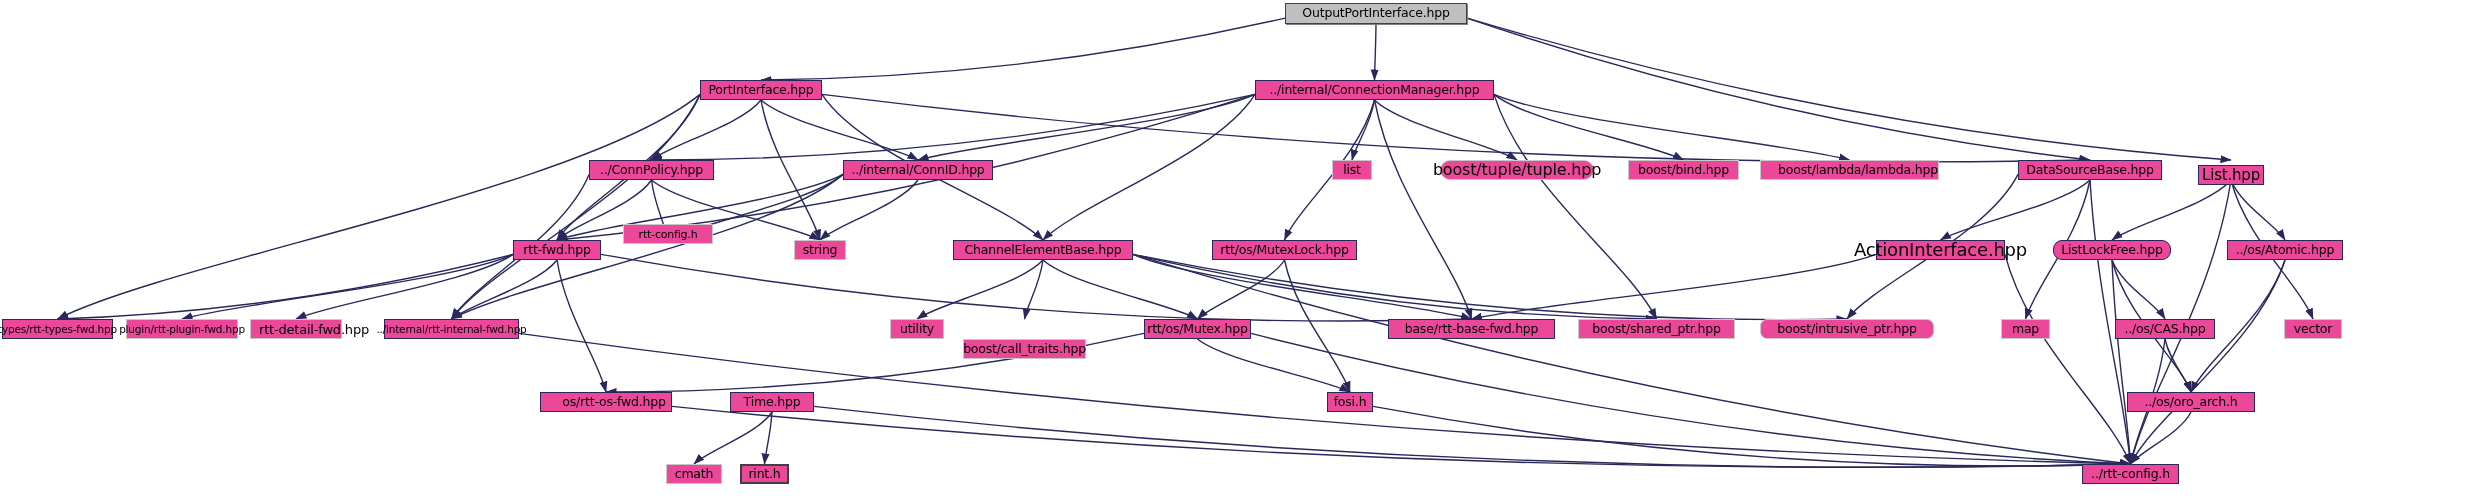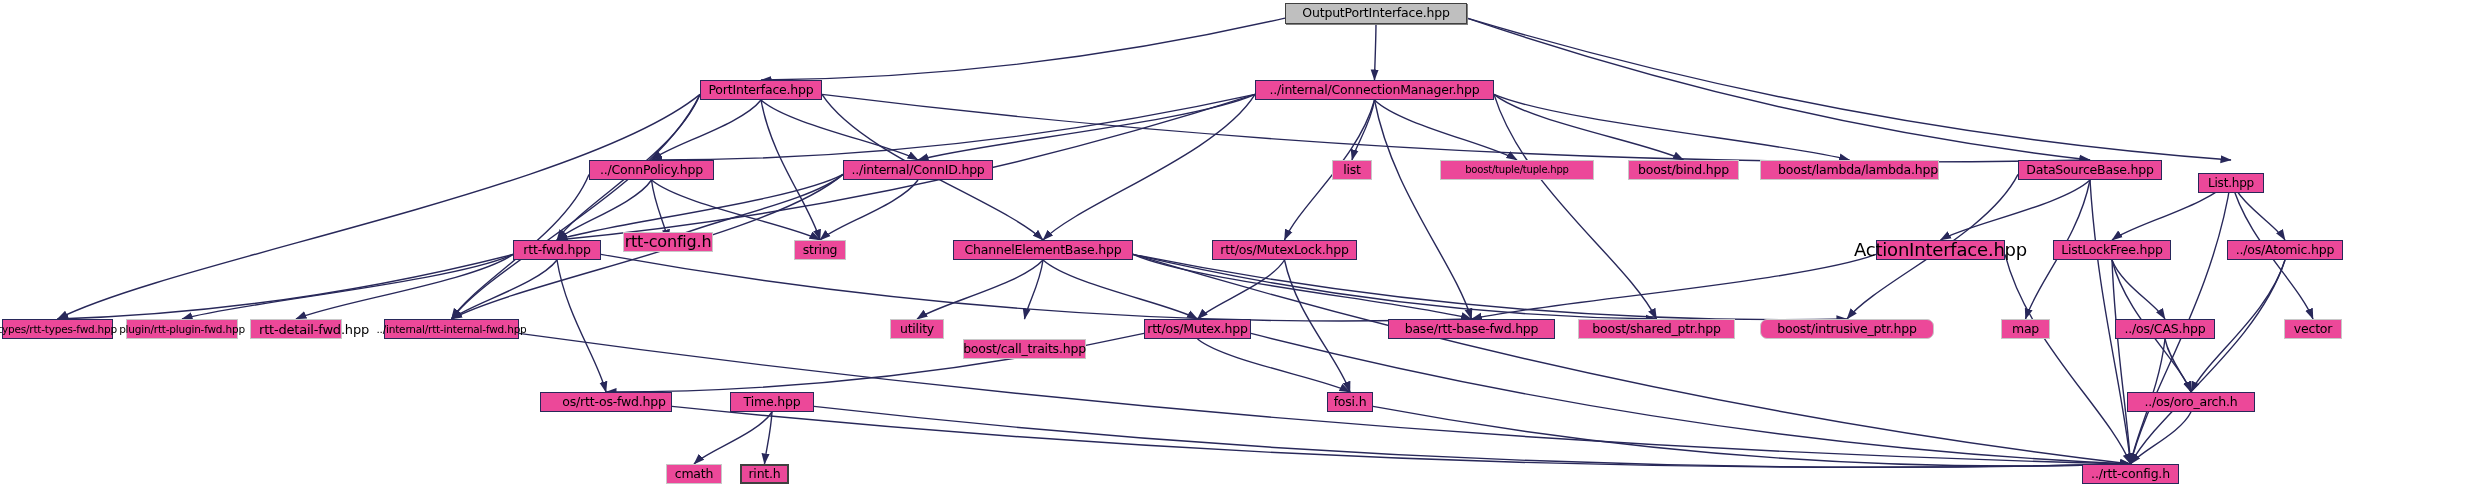--- a/index.html
+++ b/index.html
@@ -129,54 +129,54 @@
       </div>
       <div class="node n-strong" style="left: 589px; top: 160px; width: 125px; height: 20px; font-size: 12.5px;">
         <span class="lbl">../ConnPolicy.hpp</span>
       </div>
       <div class="node n-strong" style="left: 843px; top: 160px; width: 150px; height: 20px; font-size: 12.5px;">
         <span class="lbl">../internal/ConnID.hpp</span>
       </div>
       <div class="node n-weak" style="left: 1332px; top: 160px; width: 40px; height: 20px; font-size: 12.5px;">
         <span class="lbl">list</span>
       </div>
-      <div class="node n-weak" style="left: 1440px; top: 160px; width: 154px; height: 20px; font-size: 10px;">
+      <div class="node n-weak" style="left: 1440px; top: 160px; width: 154px; height: 20px; font-size: 16px; border-radius: 10px;">
         <span class="lbl">boost/tuple/tuple.hpp</span>
       </div>
       <div class="node n-weak" style="left: 1628px; top: 160px; width: 111px; height: 20px; font-size: 12.5px;">
         <span class="lbl">boost/bind.hpp</span>
       </div>
       <div class="node n-weak" style="left: 1760px; top: 160px; width: 179px; height: 20px; font-size: 12.5px; padding-left: 17px;">
         <span class="lbl">boost/lambda/lambda.hpp</span>
       </div>
       <div class="node n-strong" style="left: 2018px; top: 160px; width: 144px; height: 20px; font-size: 12.5px;">
         <span class="lbl">DataSourceBase.hpp</span>
       </div>
-      <div class="node n-strong" style="left: 2198px; top: 173px; width: 66px; height: 20px; font-size: 12px;">
+      <div class="node n-strong" style="left: 2198px; top: 165px; width: 66px; height: 20px; font-size: 15px;">
         <span class="lbl">List.hpp</span>
       </div>
       <div class="node n-strong" style="left: 513px; top: 240px; width: 88px; height: 20px; font-size: 12.5px;">
         <span class="lbl">rtt-fwd.hpp</span>
       </div>
-      <div class="node n-weak" style="left: 623px; top: 232px; width: 90px; height: 20px; font-size: 16px;">
+      <div class="node n-weak" style="left: 623px; top: 224px; width: 90px; height: 20px; font-size: 11px;">
         <span class="lbl">rtt-config.h</span>
       </div>
       <div class="node n-weak" style="left: 794px; top: 240px; width: 52px; height: 20px; font-size: 12.5px;">
         <span class="lbl">string</span>
       </div>
       <div class="node n-strong" style="left: 953px; top: 240px; width: 180px; height: 20px; font-size: 12.5px;">
         <span class="lbl">ChannelElementBase.hpp</span>
       </div>
       <div class="node n-strong" style="left: 1212px; top: 240px; width: 145px; height: 20px; font-size: 12.5px;">
         <span class="lbl">rtt/os/MutexLock.hpp</span>
       </div>
       <div class="node n-strong" style="left: 1876px; top: 240px; width: 129px; height: 20px; font-size: 18px;">
         <span class="lbl">ActionInterface.hpp</span>
       </div>
-      <div class="node n-strong" style="left: 2053px; top: 240px; width: 118px; height: 20px; font-size: 12.5px;">
+      <div class="node n-strong" style="left: 2053px; top: 240px; width: 118px; height: 20px; font-size: 12.5px; border-radius: 9px;">
         <span class="lbl">ListLockFree.hpp</span>
       </div>
       <div class="node n-strong" style="left: 2227px; top: 240px; width: 116px; height: 20px; font-size: 12.5px;">
         <span class="lbl">../os/Atomic.hpp</span>
       </div>
       <div class="node n-strong" style="left: 2px; top: 319px; width: 111px; height: 20px; font-size: 10.5px;">
         <span class="lbl">types/rtt-types-fwd.hpp</span>
       </div>
       <div class="node n-weak" style="left: 126px; top: 319px; width: 112px; height: 20px; font-size: 10.5px;">
         <span class="lbl">plugin/rtt-plugin-fwd.hpp</span>

